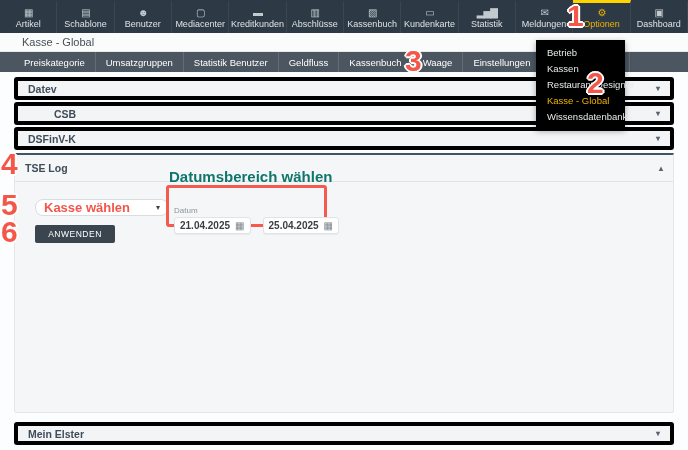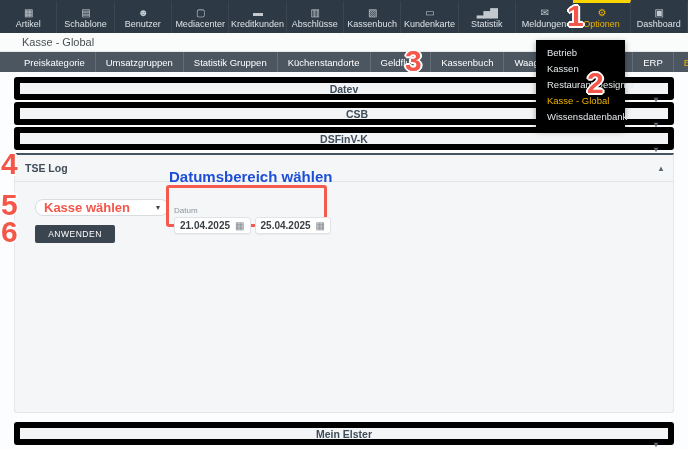--- a/index.html
+++ b/index.html
@@ -23,22 +23,22 @@
 
   
   .tabbar { position:absolute; top:52px; left:0; right:0; height:20px; background:#4b5661; display:flex;
             align-items:stretch; padding-left:14px; color:#fff; font-size:9.5px; }
   .tab { display:flex; align-items:center; padding:0 10px; white-space:nowrap;
          border-right:1px solid rgba(255,255,255,.14); cursor:pointer; }
   .tab.active { color:#f0b400; }
 
   
   .acc-row { position:absolute; left:14px; right:14px; height:23px; background:#f2f4f6;
-             border:6px solid #000000; border-radius:3px; display:flex; align-items:center;
-             padding:0 10px; font-size:10.5px; font-weight:bold; color:#3f4c59; cursor:pointer;flex-direction:column; }
+             border:4px solid #000000; border-radius:3px; display:flex; align-items:center;
+             padding:0 10px; font-size:10.5px; font-weight:bold; color:#3f4c59; cursor:pointer; }
   .acc-row .chev { margin-left:auto; font-size:8px; color:#5a646e; }
   #row-datev  { top:77px; }
   #row-csb    { top:102px;padding-left:36px; }
   #row-dsfinvk{ top:127px; }
   #row-elster { top:422px; }
 
   
   .tse-panel { position:absolute; top:153px; left:14px; right:14px; height:260px; background:#f4f6f8;
                border:1px solid #e4e7ea; border-top:2px solid #45555f; border-radius:0 0 3px 3px; }
   .tse-header { height:27px; display:flex; align-items:center; padding:0 10px; font-size:10.5px;
@@ -52,25 +52,25 @@
                   padding:0 8px; cursor:pointer; }
   .kasse-select .sel-value { font-size:13px; font-weight:bold; color:#f4564a; white-space:nowrap; }
   .kasse-select .sel-arrow { margin-left:auto; font-size:8px; color:#444; }
 
   .apply-btn { position:absolute; left:20px; top:70px; width:80px; height:18px; background:#3a4550;
                border:none; border-radius:2px; color:#fff; font-size:8.5px; letter-spacing:.5px;
                font-family:"Liberation Sans", sans-serif; cursor:pointer; }
 
   
   .red-heading { position:absolute; left:154px; top:13px; font-size:15px; font-weight:800;
-                 color:#1d4ed8; white-space:nowrap; z-index:40; }
+                 color:#0f766e; white-space:nowrap; z-index:40; }
   .datum-box { position:absolute; left:151px; top:30px; width:161px; height:39px;
                border:3px solid #f45a4e; border-radius:3px; padding:18px 5px; }
   .datum-box .field-label2 { font-size:8px; color:#8d959c; }
-  .date-row { display:flex; gap:4px; margin-top:2px; }
+  .date-row { display:flex; gap:12px; margin-top:2px; }
   .date-input { height:17px; background:#fff; border:1px solid #e1e4e6; border-radius:3px;
                 box-shadow:0 1px 1px rgba(0,0,0,.05); display:flex; align-items:center;
                 padding:0 5px; gap:5px; cursor:text; }
   .date-input .dval { font-size:10px; font-weight:bold; color:#3a3f44; white-space:nowrap; }
   .date-input .cal { font-size:10px; color:#7d868d; line-height:10px; cursor:pointer; }
 
   
   .opt-menu { position:absolute; left:536px; top:40px; width:89px; background:#000000; z-index:50;
               padding:4px 0 5px 0; box-shadow:0 2px 6px rgba(0,0,0,.35); }
   .opt-item { height:16px; display:flex; align-items:center; padding:0 11px; font-size:9.5px;
@@ -145,22 +145,21 @@
     </div>
   </nav>
 
   <div class="titlebar">
     <span>Kasse - Global</span>
   </div>
 
   <div class="tabbar">
     <div class="tab">Preiskategorie</div>
     <div class="tab">Umsatzgruppen</div>
-    <div class="tab">Statistik Gruppen</div>
-    <div class="tab">Küchenstandorte</div>
+    <div class="tab">Statistik Benutzer</div>
     <div class="tab">Geldfluss</div>
     <div class="tab">Kassenbuch</div>
     <div class="tab">Waage</div>
     <div class="tab">Einstellungen</div>
     <div class="tab">ERP</div>
     <div class="tab active">Export</div>
 
   </div>
 
   <div class="acc-row" id="row-datev">

